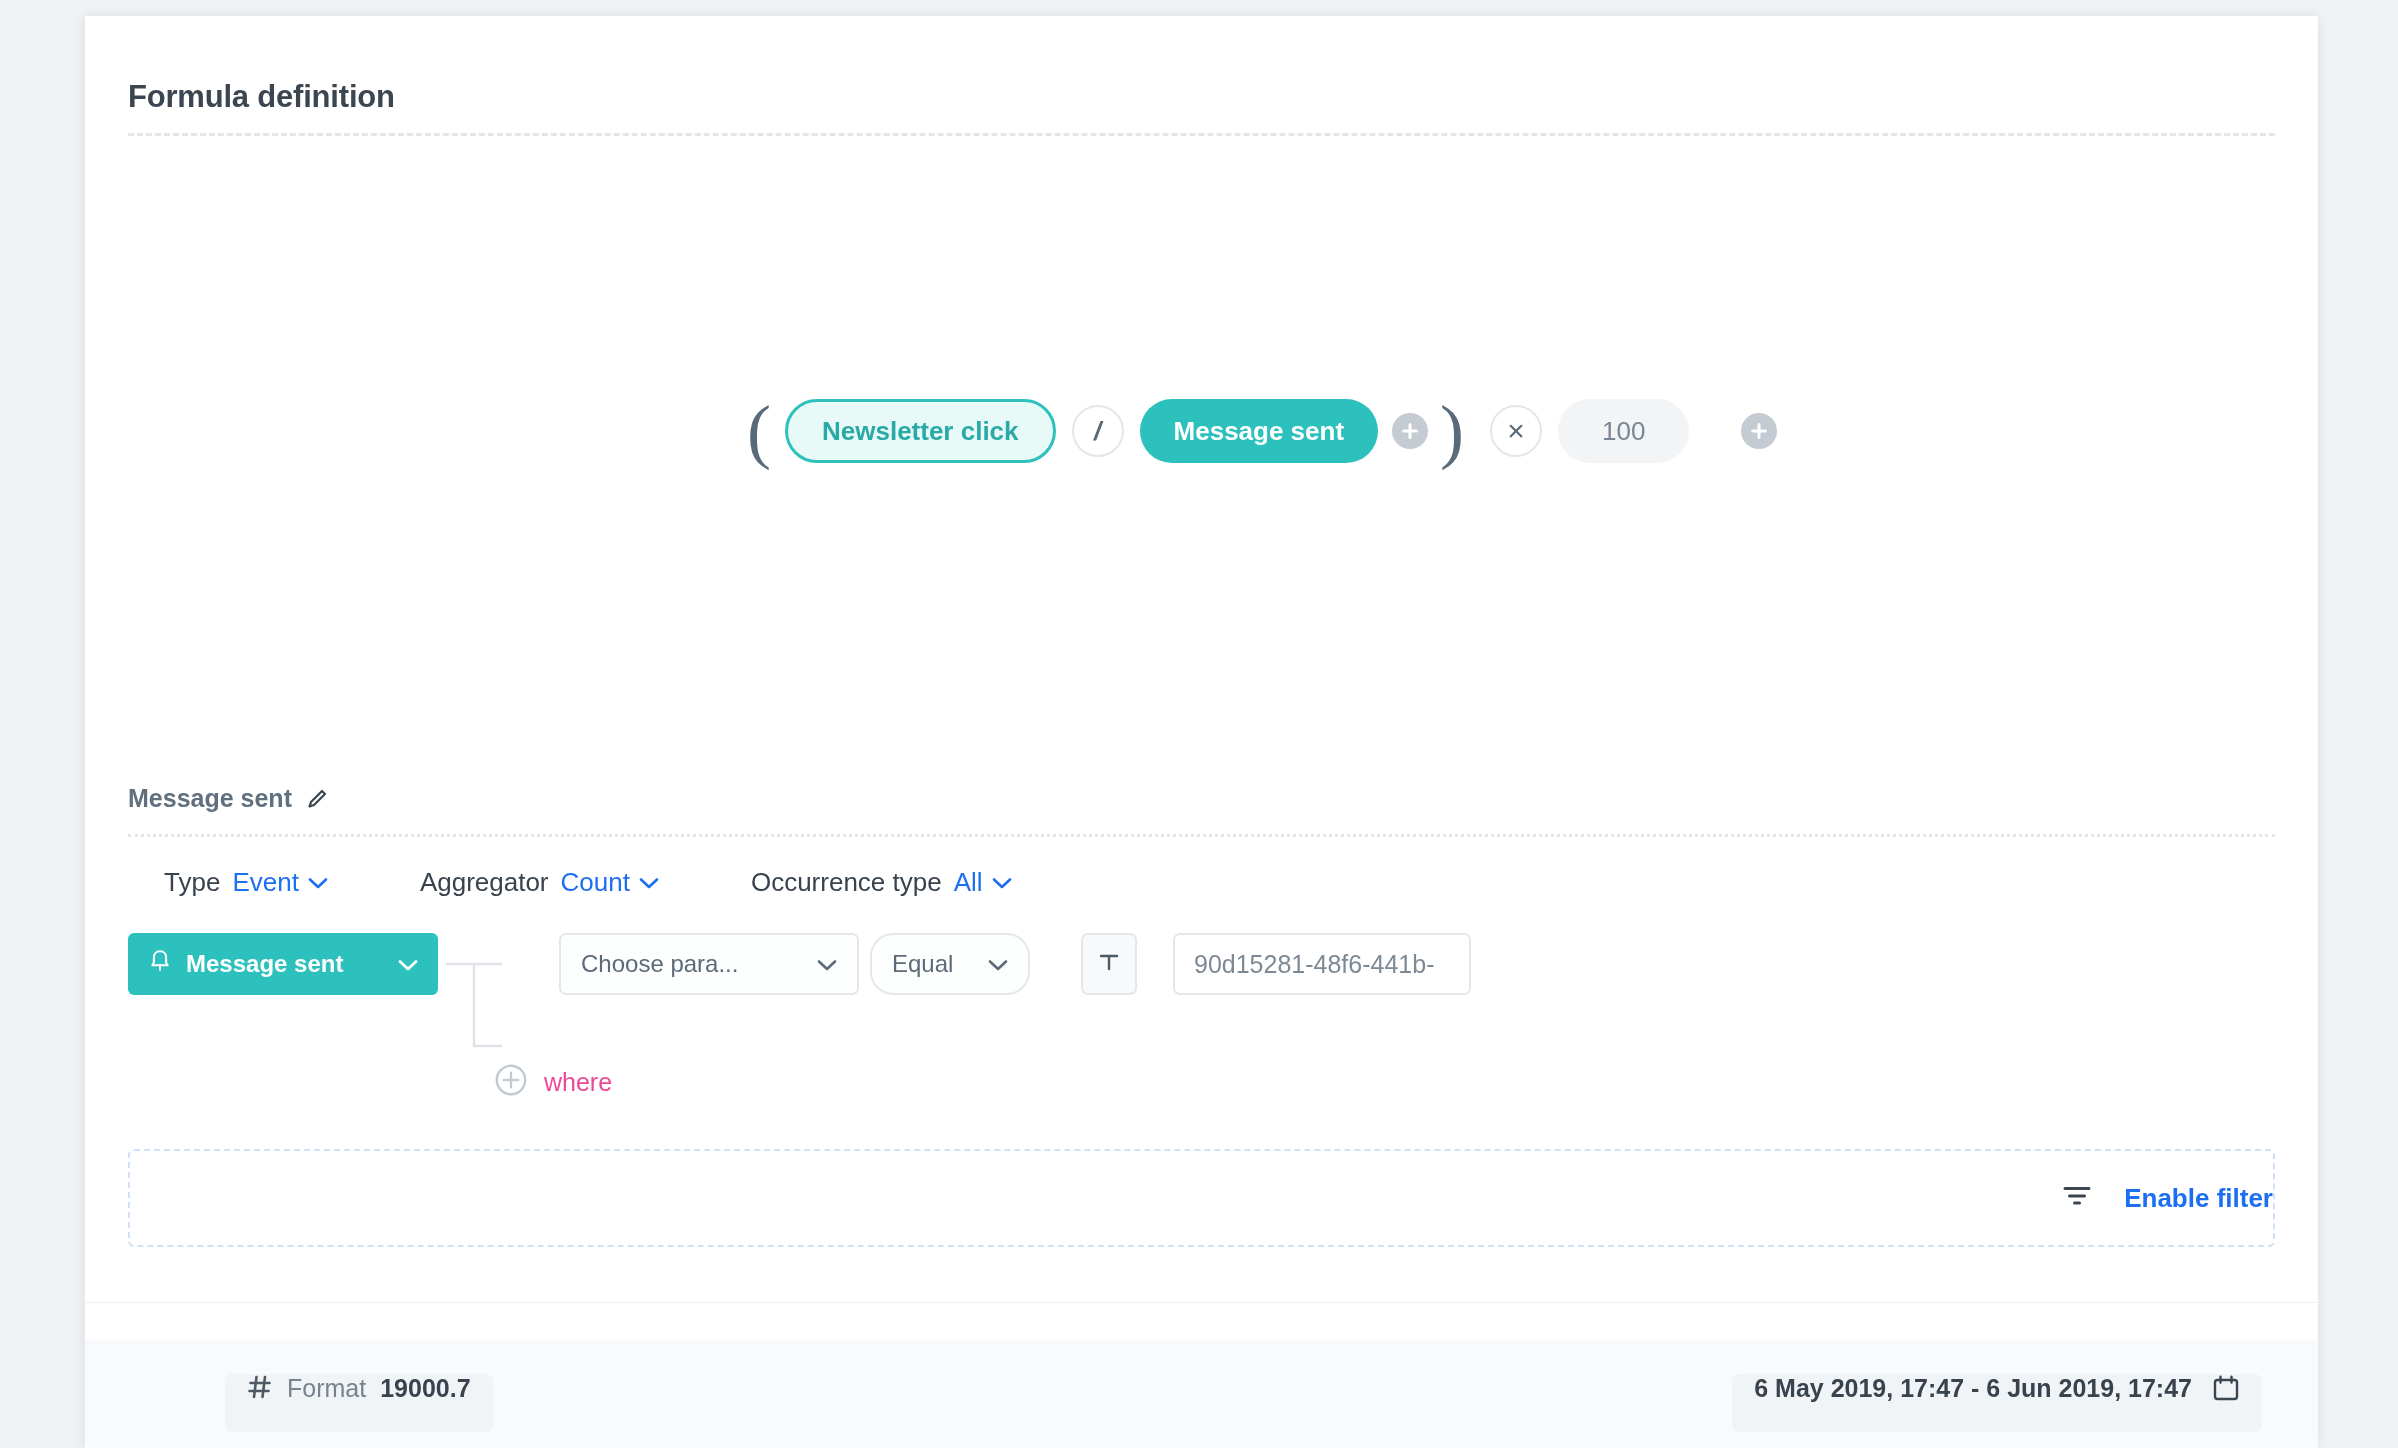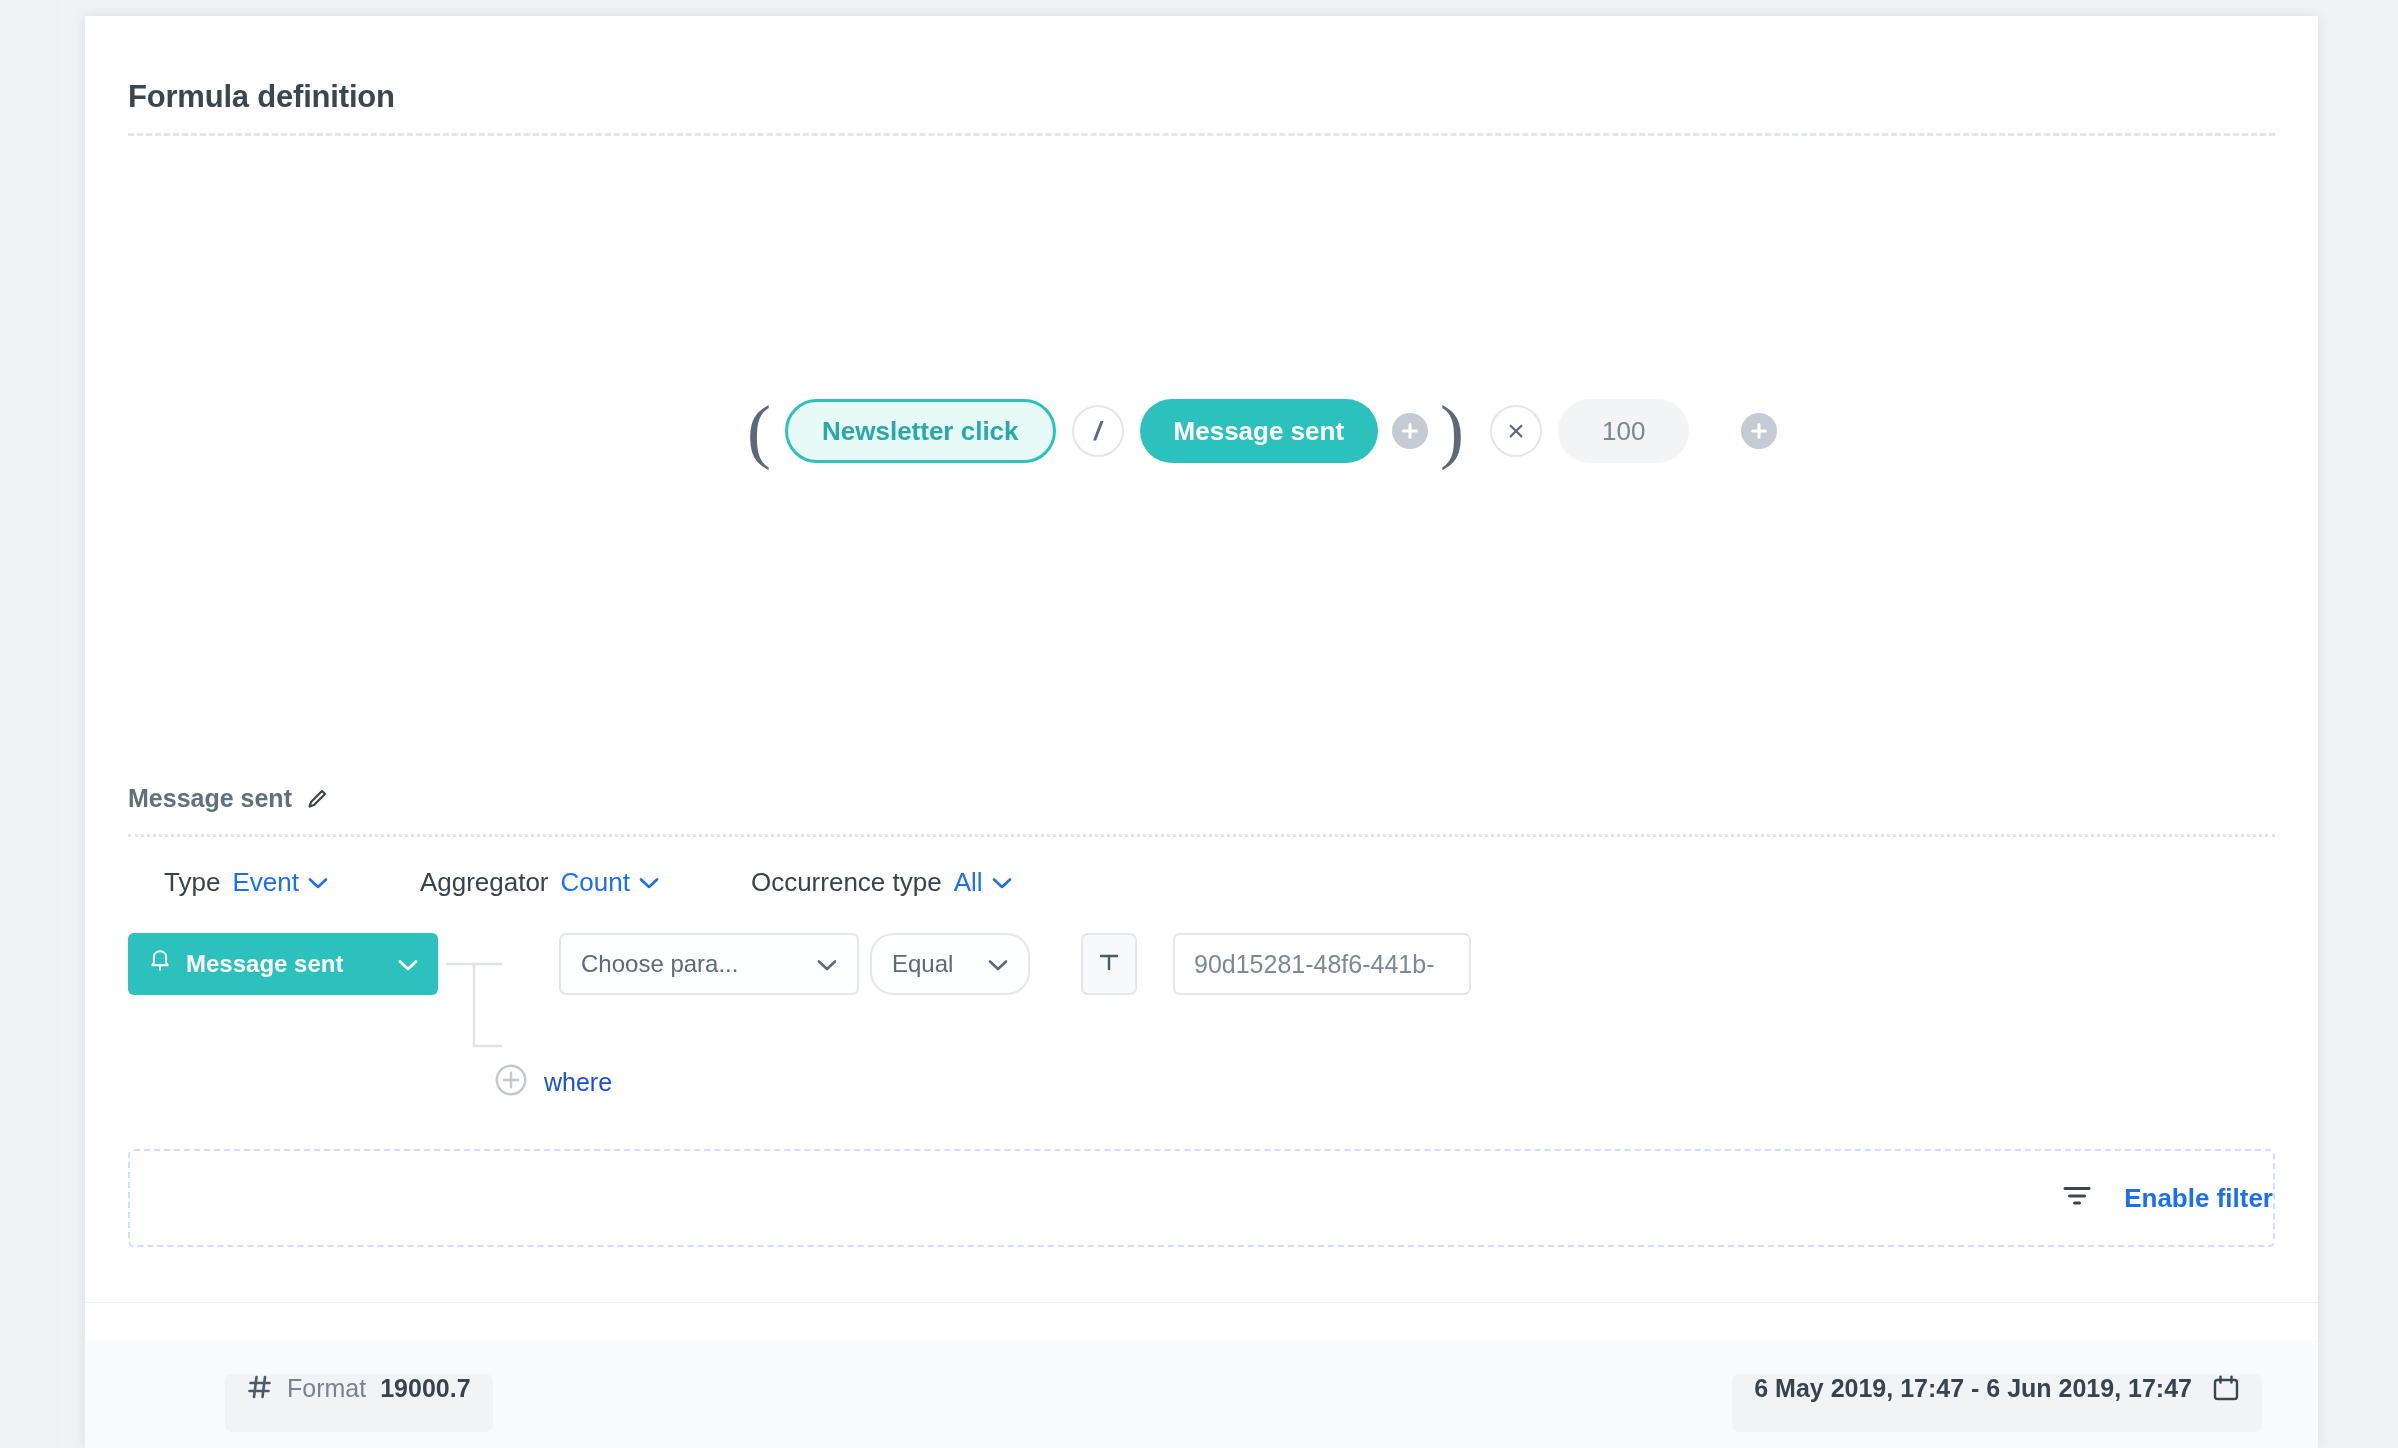--- a/index.html
+++ b/index.html
@@ -215,21 +215,21 @@
     white-space: nowrap;
     cursor: text;
   }
 
   .where-row {
     position: absolute;
     left: 409px; top: 1047px;
     display: flex; align-items: center; gap: 16px;
     cursor: pointer;
   }
-  .where-row .lbl { font-size: 25px; color: #1d4ed8; }
+  .where-row .lbl { font-size: 25px; color: #ec4899; }
 
   
   .filter-box {
     position: absolute;
     left: 43px; top: 1133px;
     width: 2147px; height: 98px;
     border: 2px dashed #cfe0f8;
     border-radius: 6px;
     display: flex; align-items: center;
     padding-left: 42px;

